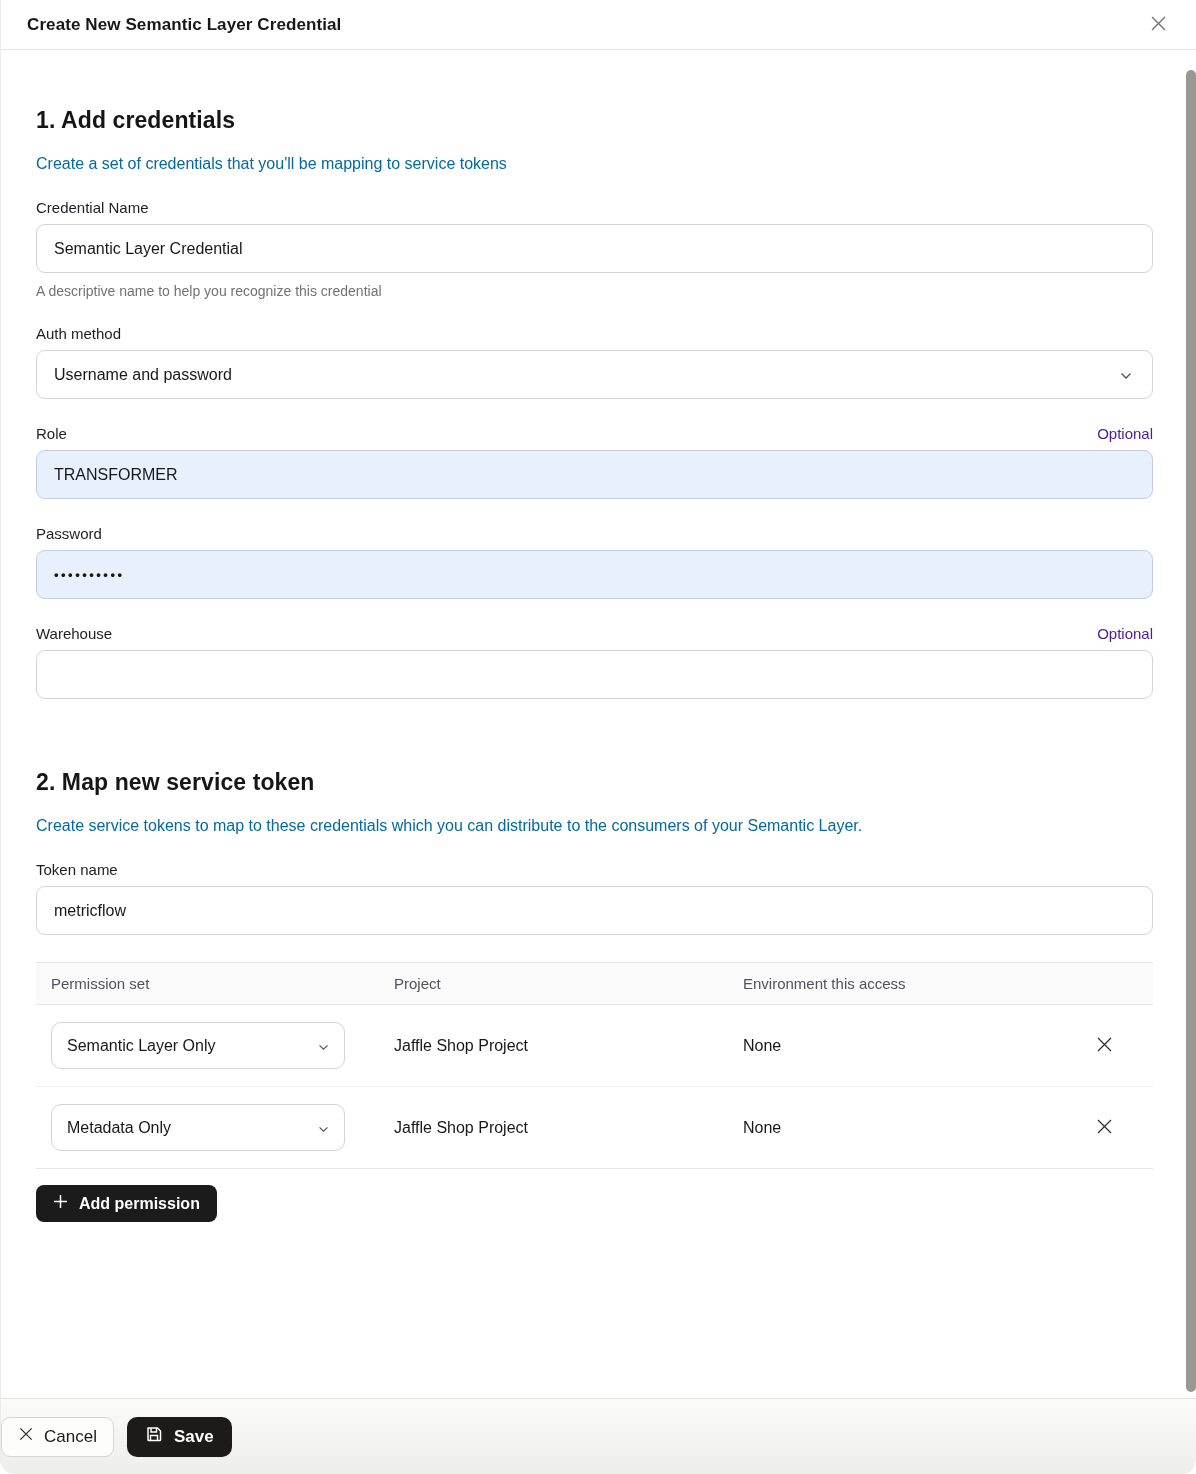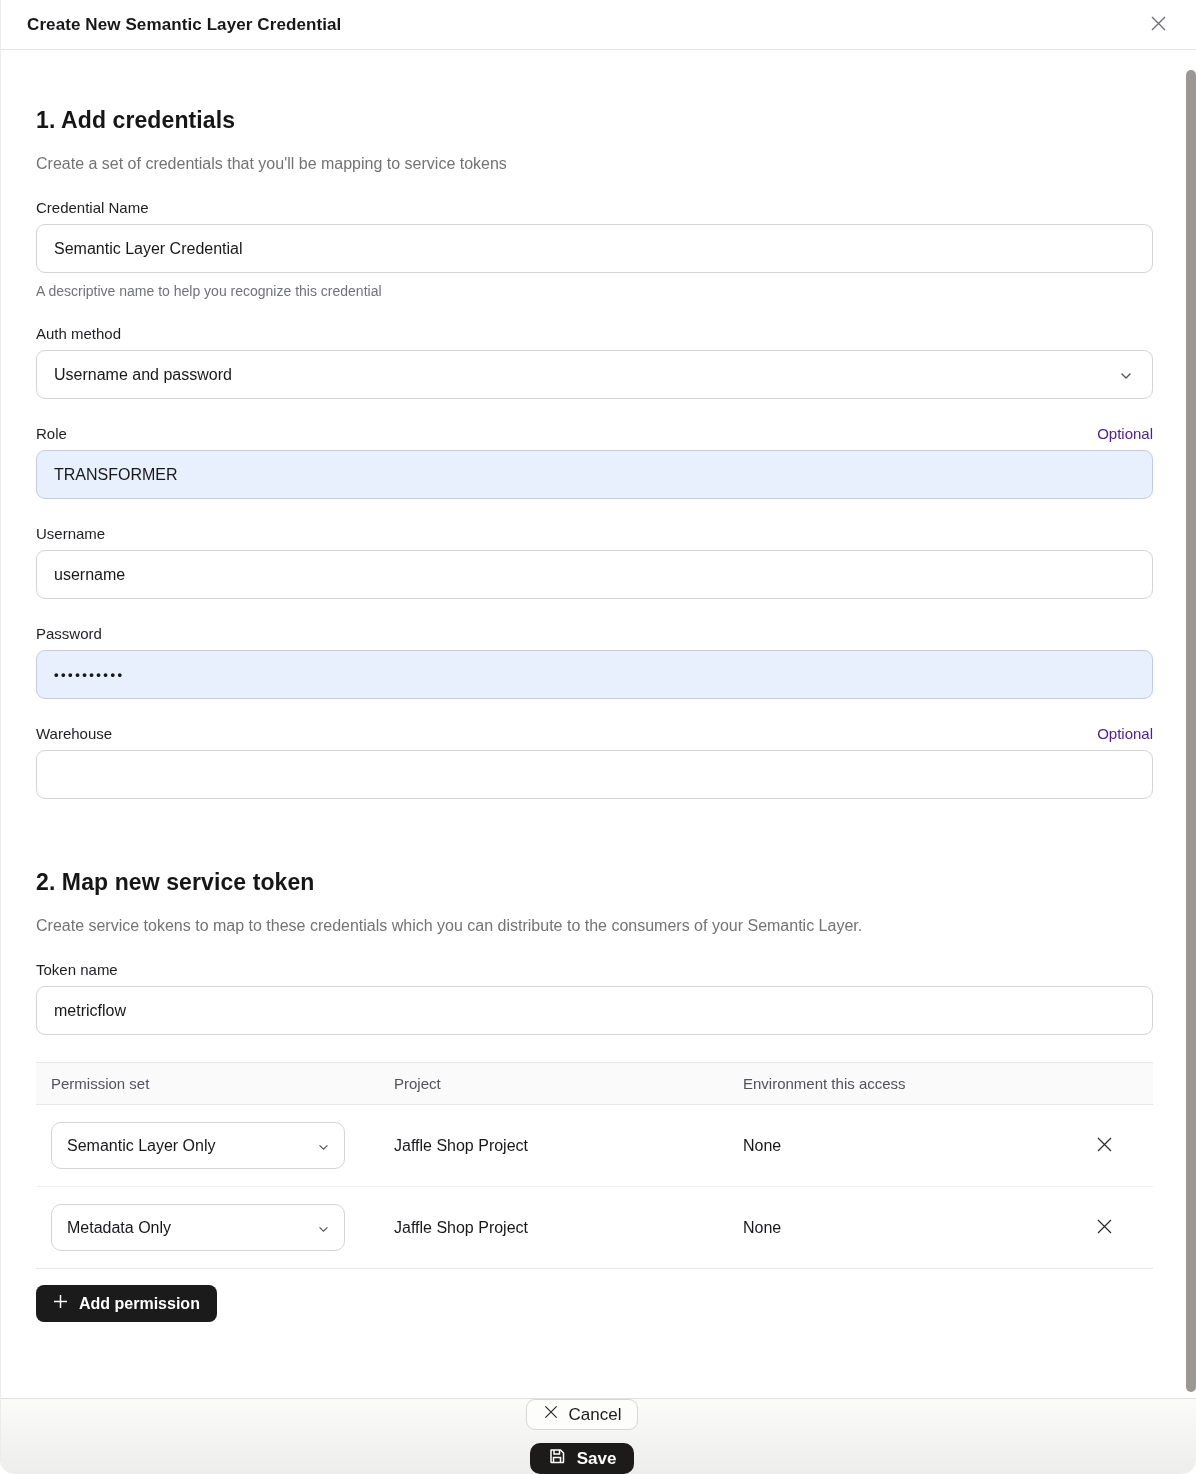--- a/index.html
+++ b/index.html
@@ -17,21 +17,21 @@
     height:50px; display:flex; align-items:center; justify-content:space-between;
     padding:0 24px 0 26px; border-bottom:1px solid #e7e7e9; background:#fff;
   }
   .modal-title { font-size:17px; font-weight:700; color:#18181b; letter-spacing:.1px; }
   .close-btn { width:28px; height:28px; display:flex; align-items:center; justify-content:center; cursor:pointer; background:none; border:none; }
   
   .content { padding:0 43px 0 35px; }
   .section-heading { font-size:23px; font-weight:700; color:#161616; letter-spacing:.1px; }
   .h1 { margin-top:57px; }
   .h2 { margin-top:70px; }
-  .section-desc { font-size:16px; color:#737373; margin-top:21px; }
+  .section-desc { font-size:16px; color:#0369a1; margin-top:21px; }
   .field { margin-top:26px; }
   .label-row { display:flex; justify-content:space-between; align-items:baseline; }
   .field-label { font-size:15px; color:#1f1f23; }
   .optional { font-size:15px; color:#4c1d95; }
   .text-input {
     margin-top:8px; width:100%; height:49px; border:1px solid #d4d4d8; border-radius:9px;
     font-family:inherit; font-size:16px; color:#18181b; padding:0 17px; background:#fff;
     display:flex; align-items:center; outline:none;
   }
   .text-input.blue { background:#e8f0fe; border-color:#c2cde4; }
@@ -65,21 +65,21 @@
   .add-perm-btn {
     margin-top:16px; height:37px; background:#1c1b1b; color:#fff; border:none; border-radius:8px;
     display:inline-flex; align-items:center; gap:11px; padding:0 17px; font-size:16px; font-weight:700;
     font-family:inherit; cursor:pointer;
   }
   
   .modal-footer {
     position:absolute; left:0; right:0; bottom:0; height:76px;
     background:linear-gradient(180deg,#fbfbfa 0%,#ededeb 100%);
     border-top:1px solid #e2e2e0; display:flex; align-items:center; justify-content:flex-start;
-    gap:13px; padding-right:33px; border-radius:0 0 14px 14px;flex-direction:column;
+    gap:13px; padding-right:33px; border-radius:0 0 14px 14px;
   }
   .cancel-btn {
     height:40px; background:#fdfdfc; border:1px solid #d6d6d4; border-radius:9px;
     display:inline-flex; align-items:center; gap:10px; padding:0 16px; font-size:17px; color:#1c1b1b;
     font-family:inherit; cursor:pointer;
   }
   .save-btn {
     height:40px; background:#1c1b1a; border:none; border-radius:10px;
     display:inline-flex; align-items:center; gap:11px; padding:0 18px; font-size:17px; font-weight:700;
     color:#fff; font-family:inherit; cursor:pointer;
@@ -134,26 +134,20 @@
     </div>
 
     <div class="field">
       <div class="label-row">
         <span class="field-label">Role</span>
         <span class="optional">Optional</span>
       </div>
       <input class="text-input blue" type="text" value="TRANSFORMER" style="">
     </div>
 
-    <div class="field">
-      <div class="label-row">
-        <span class="field-label">Username</span>
-      </div>
-      <input class="text-input" type="text" value="username" style="">
-    </div>
 
     <div class="field">
       <div class="label-row">
         <span class="field-label">Password</span>
       </div>
       <input class="text-input blue password" type="text" value="••••••••••" style="">
     </div>
 
     <div class="field">
       <div class="label-row">

